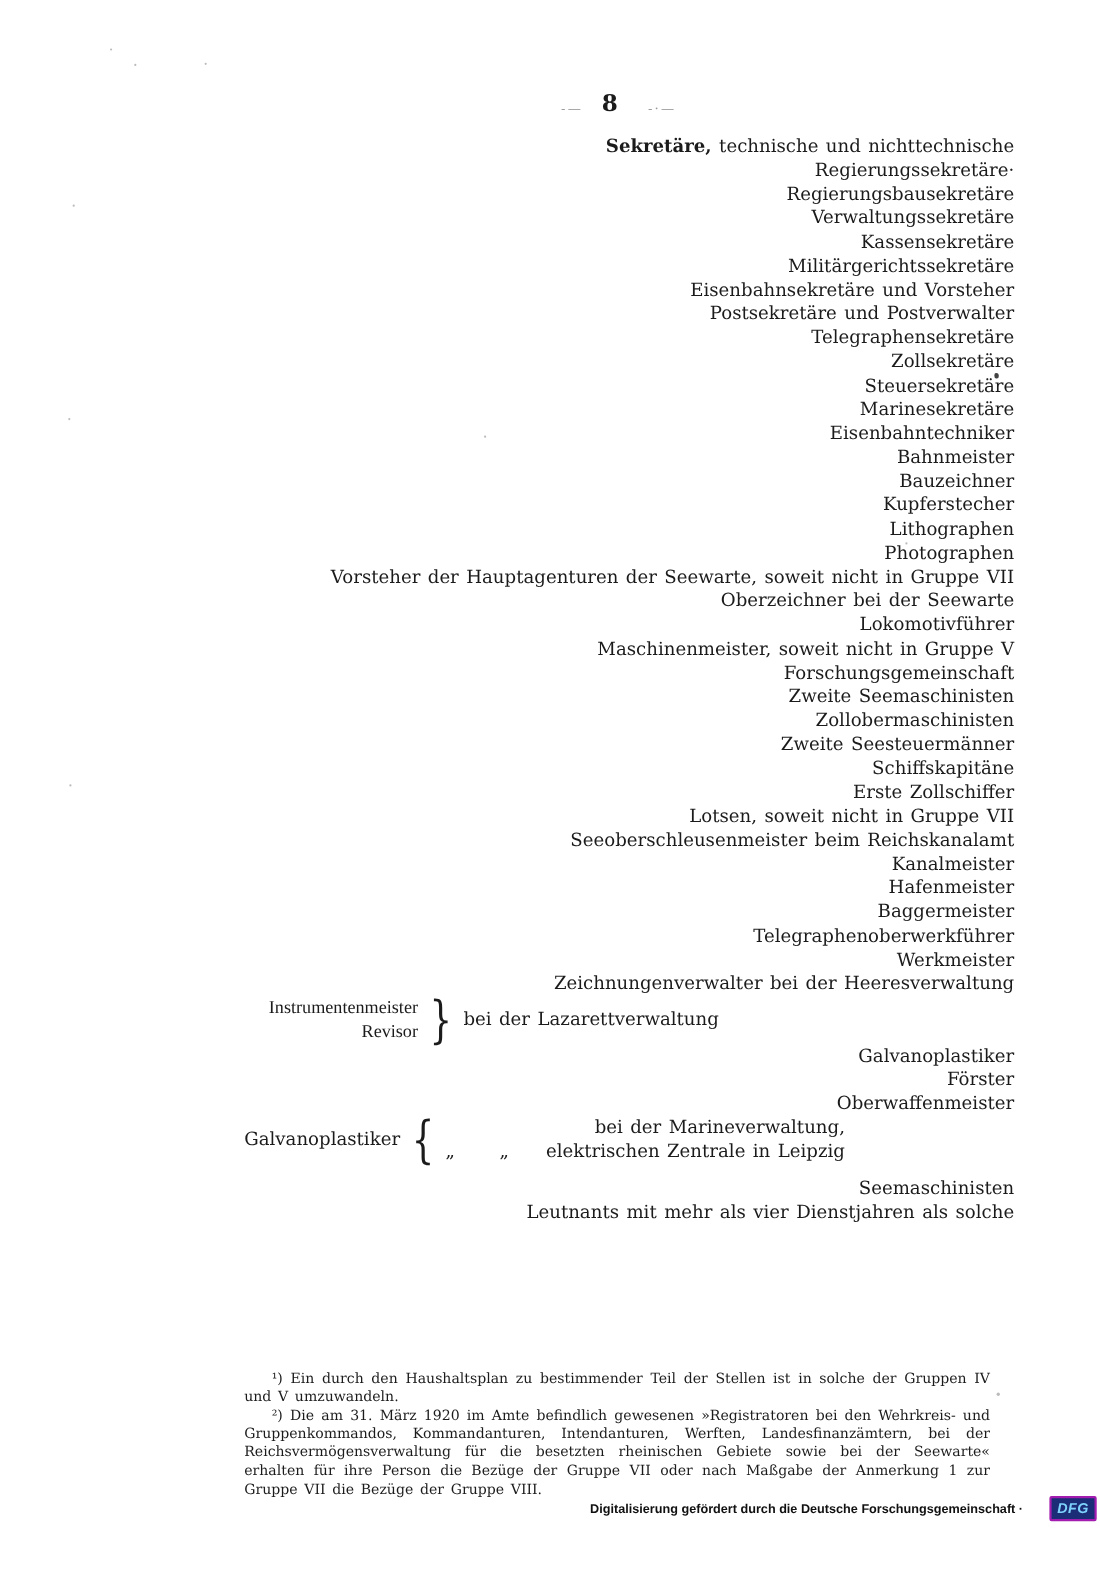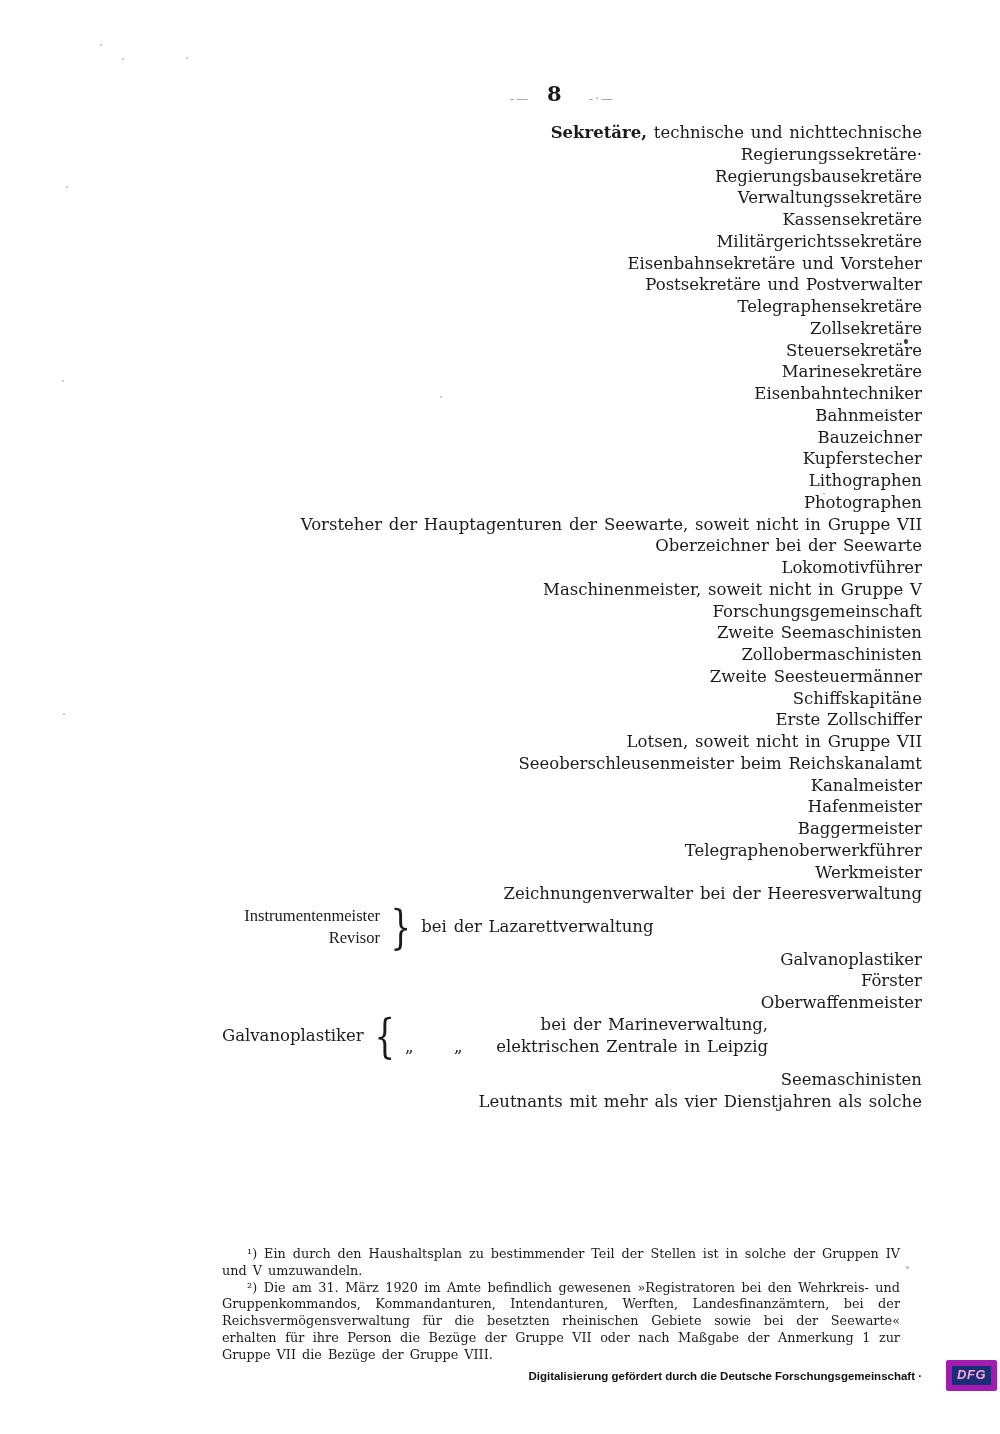--- a/index.html
+++ b/index.html
@@ -56,25 +56,25 @@
   
   .footer{
     position:absolute;top:1360px;right:3px;
     display:flex;align-items:center;gap:24px;
     font-family:"Liberation Sans",sans-serif;
     font-size:11.5px;font-weight:700;color:#101010;
   }
   .dfg-logo{
     display:inline-block;
     background:#1c2d78;
-    color:#f9a8d4;
+    color:#7dd3fc;
     font-style:italic;font-weight:700;font-size:13px;
     padding:2px 5px 4px 5px;
     border-radius:2px;
-    border:6px solid #a21caf;
+    border:2px solid #a21caf;
     line-height:1;
     letter-spacing:0.5px;
   }
 
   
   .speck{position:absolute;background:#8d8d8d;border-radius:50%;opacity:.6;}
   .speck.dark{background:#2e2e2e;opacity:.9;border-radius:40% 60% 50% 50%;}
 </style>
 </head>
 <body>

